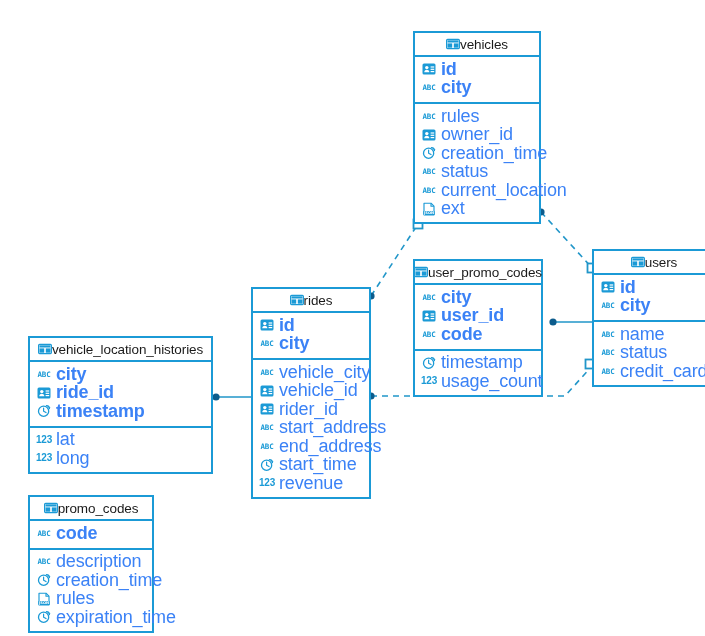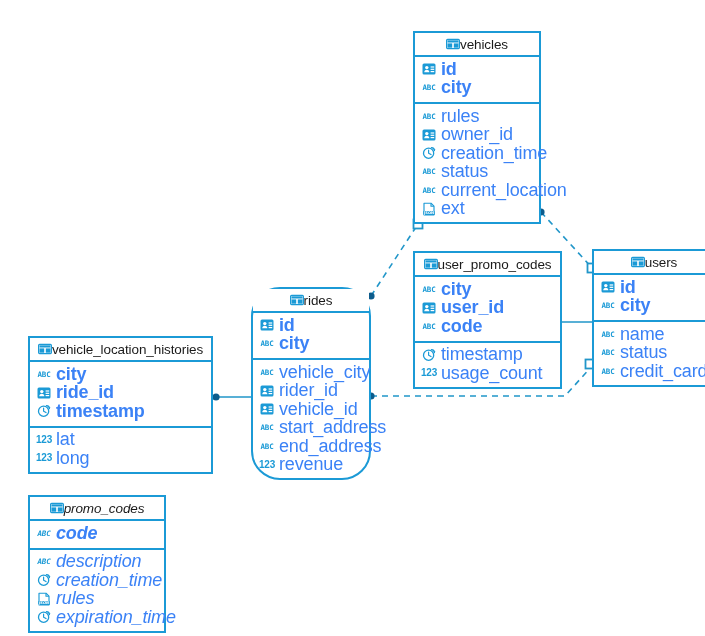--- a/index.html
+++ b/index.html
@@ -214,21 +214,21 @@
                 <path d="M2 1.2 h7.0 l3.0 3.0 v8.6 h-10 z" fill="#ffffff" stroke="#1b9ad6" stroke-width="1.15" stroke-linejoin="round"></path>
                 <path d="M9.0 1.2 v3.0 h3.0" fill="none" stroke="#1b9ad6" stroke-width="1.15" stroke-linejoin="round"></path>
                 <rect x="1.3" y="9.1" width="11.4" height="4.0" rx="0.6" fill="#1b9ad6"></rect>
                 <text x="7.0" y="12.35" font-family="DejaVu Sans, sans-serif" font-size="3.7" font-weight="bold" fill="#ffffff" text-anchor="middle">JSON</text>
               </svg>
             </span>
             <span class="field-label">ext</span>
           </div>
         </div>
       </div>
-      <div class="entity" style="left: 413px; top: 251px; width: 149px;">
+      <div class="entity" style="left: 413px; top: 259px; width: 130px;">
         <div class="entity-header">
           <span class="icon">
             <svg width="14" height="14" viewBox="0 0 14 14">
               <rect x="0.6" y="2.4" width="12.8" height="9.2" rx="1" fill="#ffffff" stroke="#1b9ad6" stroke-width="1.2"></rect>
               <rect x="1.5" y="3.3" width="11" height="2.2" fill="#1b9ad6"></rect>
               <rect x="1.5" y="6.4" width="4.7" height="4.3" fill="#1b9ad6"></rect>
               <rect x="7.8" y="6.4" width="4.7" height="4.3" fill="#1b9ad6"></rect>
             </svg>
           </span>
           <span class="entity-title">user_promo_codes</span>
@@ -327,21 +327,21 @@
             <span class="field-label">status</span>
           </div>
           <div class="field">
             <span class="icon">
               <span class="icon-abc">ABC</span>
             </span>
             <span class="field-label">credit_card</span>
           </div>
         </div>
       </div>
-      <div class="entity" style="left: 251px; top: 287px; width: 120px; border-radius: 29px;">
+      <div class="entity" style="left: 251px; top: 287px; width: 120px;">
         <div class="entity-header">
           <span class="icon">
             <svg width="14" height="14" viewBox="0 0 14 14">
               <rect x="0.6" y="2.4" width="12.8" height="9.2" rx="1" fill="#ffffff" stroke="#1b9ad6" stroke-width="1.2"></rect>
               <rect x="1.5" y="3.3" width="11" height="2.2" fill="#1b9ad6"></rect>
               <rect x="1.5" y="6.4" width="4.7" height="4.3" fill="#1b9ad6"></rect>
               <rect x="7.8" y="6.4" width="4.7" height="4.3" fill="#1b9ad6"></rect>
             </svg>
           </span>
           <span class="entity-title">rides</span>
@@ -378,46 +378,57 @@
             <span class="icon">
               <svg width="14" height="14" viewBox="0 0 14 14">
                 <rect x="0.5" y="1.5" width="13" height="11" rx="1.5" fill="#1b9ad6"></rect>
                 <circle cx="4.8" cy="5.6" r="1.7" fill="#ffffff"></circle>
                 <path d="M2.2 10.2c0.3-1.6 1.4-2.4 2.6-2.4s2.3 0.8 2.6 2.4z" fill="#ffffff"></path>
                 <rect x="8.6" y="4.4" width="3.6" height="1.2" fill="#ffffff"></rect>
                 <rect x="8.6" y="6.7" width="3.6" height="1.2" fill="#ffffff"></rect>
                 <rect x="8.6" y="9.0" width="3.6" height="1.2" fill="#ffffff"></rect>
               </svg>
             </span>
+            <span class="field-label">vehicle_id</span>
+          </div>
+          <div class="field">
+            <span class="icon">
+              <svg width="14" height="14" viewBox="0 0 14 14">
+                <rect x="0.5" y="1.5" width="13" height="11" rx="1.5" fill="#1b9ad6"></rect>
+                <circle cx="4.8" cy="5.6" r="1.7" fill="#ffffff"></circle>
+                <path d="M2.2 10.2c0.3-1.6 1.4-2.4 2.6-2.4s2.3 0.8 2.6 2.4z" fill="#ffffff"></path>
+                <rect x="8.6" y="4.4" width="3.6" height="1.2" fill="#ffffff"></rect>
+                <rect x="8.6" y="6.7" width="3.6" height="1.2" fill="#ffffff"></rect>
+                <rect x="8.6" y="9.0" width="3.6" height="1.2" fill="#ffffff"></rect>
+              </svg>
+            </span>
             <span class="field-label">rider_id</span>
           </div>
           <div class="field">
             <span class="icon">
-              <svg width="14" height="14" viewBox="0 0 14 14">
-                <rect x="0.5" y="1.5" width="13" height="11" rx="1.5" fill="#1b9ad6"></rect>
-                <circle cx="4.8" cy="5.6" r="1.7" fill="#ffffff"></circle>
-                <path d="M2.2 10.2c0.3-1.6 1.4-2.4 2.6-2.4s2.3 0.8 2.6 2.4z" fill="#ffffff"></path>
-                <rect x="8.6" y="4.4" width="3.6" height="1.2" fill="#ffffff"></rect>
-                <rect x="8.6" y="6.7" width="3.6" height="1.2" fill="#ffffff"></rect>
-                <rect x="8.6" y="9.0" width="3.6" height="1.2" fill="#ffffff"></rect>
-              </svg>
-            </span>
-            <span class="field-label">vehicle_id</span>
-          </div>
-          <div class="field">
-            <span class="icon">
               <span class="icon-abc">ABC</span>
             </span>
             <span class="field-label">start_address</span>
           </div>
           <div class="field">
             <span class="icon">
               <span class="icon-abc">ABC</span>
             </span>
             <span class="field-label">end_address</span>
+          </div>
+          <div class="field">
+            <span class="icon">
+              <svg width="14" height="14" viewBox="0 0 14 14">
+                <circle cx="6.6" cy="7.2" r="5.1" fill="none" stroke="#1b9ad6" stroke-width="1.3"></circle>
+                <path d="M6.6 4.2 L6.6 7.2 L9.0 8.6" fill="none" stroke="#1b9ad6" stroke-width="1.2" stroke-linecap="round"></path>
+                <path d="M9.4 1.7 Q12.6 2.0 12.4 4.6" fill="none" stroke="#1b9ad6" stroke-width="1.2" stroke-linecap="round"></path>
+                <path d="M12.4 4.9 l-1.1 -1.7 l2.2 0 z" fill="#1b9ad6"></path>
+              </svg>
+            </span>
+            <span class="field-label">start_time</span>
           </div>
           <div class="field">
             <span class="icon">
               <span class="icon-123">123</span>
             </span>
             <span class="field-label">revenue</span>
           </div>
         </div>
       </div>
       <div class="entity" style="left: 28px; top: 336px; width: 185px;">
@@ -472,21 +483,21 @@
             <span class="field-label">lat</span>
           </div>
           <div class="field">
             <span class="icon">
               <span class="icon-123">123</span>
             </span>
             <span class="field-label">long</span>
           </div>
         </div>
       </div>
-      <div class="entity" style="left: 28px; top: 495px; width: 138px; font-style: italic;">
+      <div class="entity" style="left: 28px; top: 495px; width: 126px;">
         <div class="entity-header">
           <span class="icon">
             <svg width="14" height="14" viewBox="0 0 14 14">
               <rect x="0.6" y="2.4" width="12.8" height="9.2" rx="1" fill="#ffffff" stroke="#1b9ad6" stroke-width="1.2"></rect>
               <rect x="1.5" y="3.3" width="11" height="2.2" fill="#1b9ad6"></rect>
               <rect x="1.5" y="6.4" width="4.7" height="4.3" fill="#1b9ad6"></rect>
               <rect x="7.8" y="6.4" width="4.7" height="4.3" fill="#1b9ad6"></rect>
             </svg>
           </span>
           <span class="entity-title">promo_codes</span>

